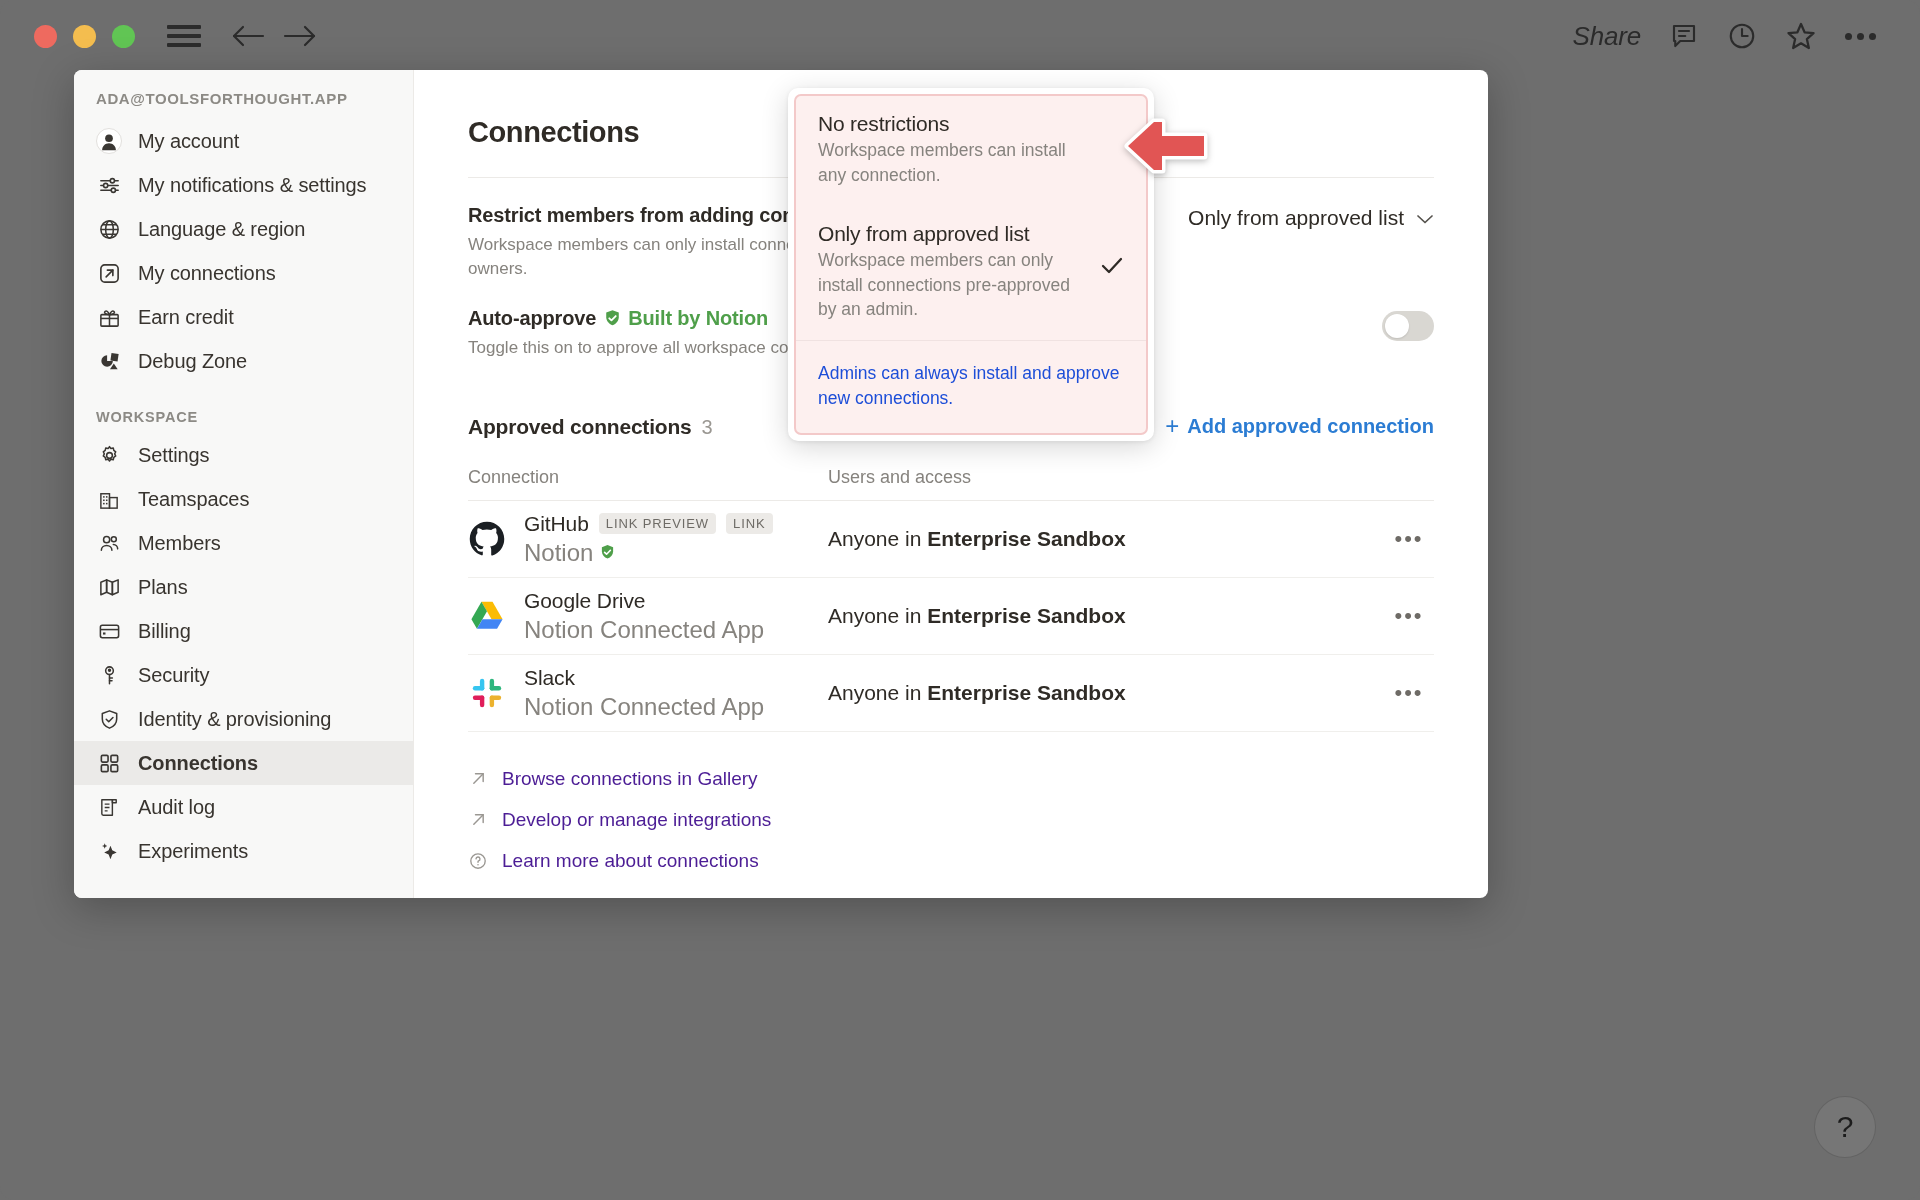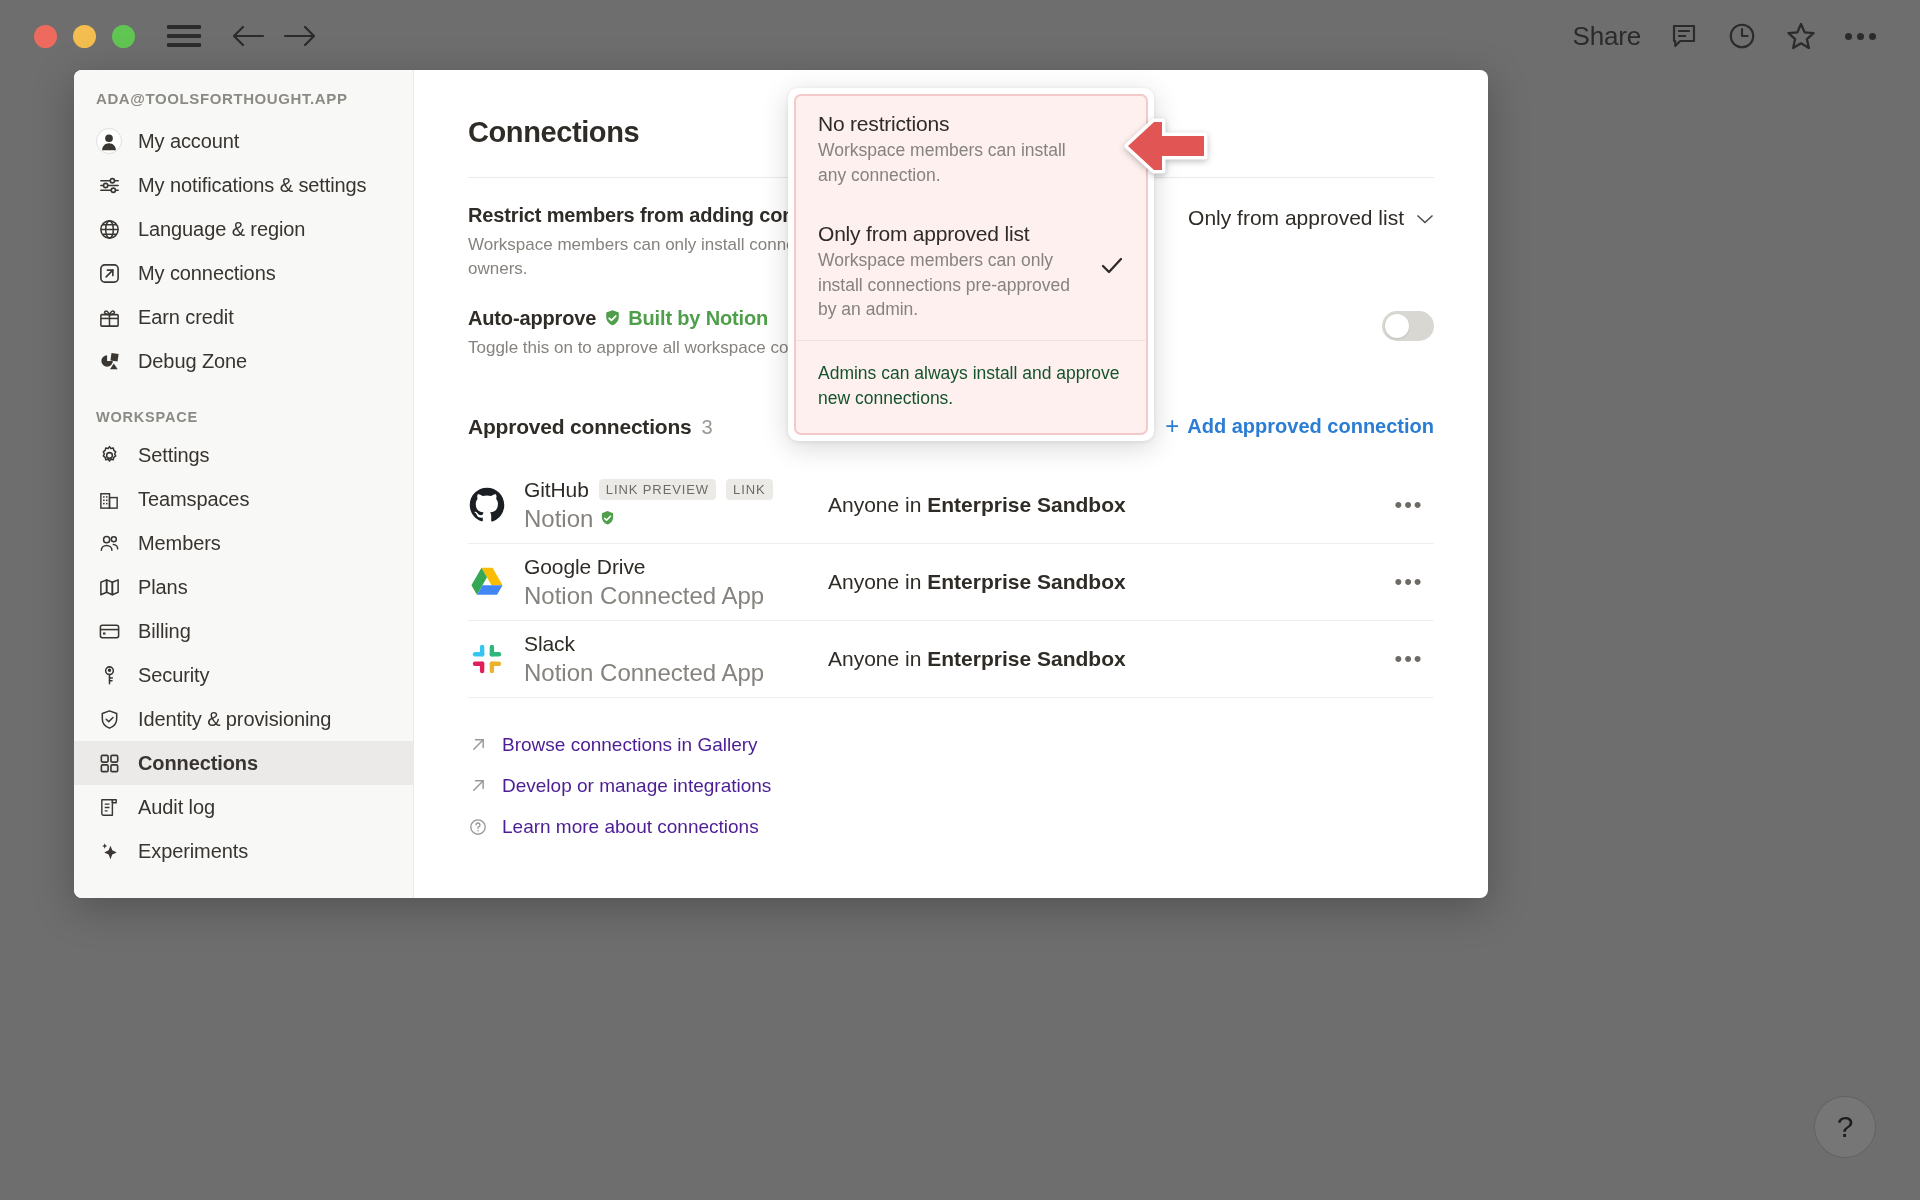--- a/index.html
+++ b/index.html
@@ -29,20 +29,21 @@
   }
 
   .titlebar {
     position: absolute;
     left: 0; top: 0;
     width: 1920px;
     height: 72px;
     display: flex;
     align-items: center;
     padding: 8px 34px;
+    font-style: italic;
   }
 
   .traffic-lights {
     display: flex;
     align-items: center;
     gap: 16px;
     margin-left: 0px;
   }
   .tl-dot { width: 23px; height: 23px; border-radius: 50%; }
   .tl-red { background: #ee6a5f; }
@@ -390,21 +391,21 @@
     width: 26px;
     display: flex;
     align-items: center;
     padding-top: 34px;
     flex-shrink: 0;
   }
   .dd-sep { height: 1px; background: #f0e2e1; }
   .dd-note {
     padding: 20px 22px 22px 22px;
     font-size: 17.5px;
-    color: #14532d;
+    color: #1d4ed8;
     line-height: 1.42;
   }
 
   
   .anno-arrow {
     position: absolute;
     left: 1122px;
     top: 118px;
     width: 88px;
     height: 56px;
@@ -735,20 +736,24 @@
       <div class="approved-header">
         <span class="approved-title">Approved connections</span>
         <span class="approved-count">3</span>
         <span class="add-link">
           <span class="plus">+</span>
           <span>Add approved connection</span>
         </span>
       </div>
 
       <div class="conn-table">
+        <div class="conn-head">
+          <div class="col-conn">Connection</div>
+          <div class="col-users">Users and access</div>
+        </div>
 
         <div class="conn-row">
           <div class="conn-cell">
             <span class="conn-logo">
               <svg width="36" height="36" viewBox="0 0 24 24" fill="#1b1f23">
                 <path d="M12 .5C5.6.5.5 5.6.5 12c0 5.1 3.3 9.4 7.9 10.9.6.1.8-.25.8-.55v-2c-3.2.7-3.9-1.5-3.9-1.5-.5-1.3-1.3-1.7-1.3-1.7-1-.7.1-.7.1-.7 1.1.1 1.7 1.1 1.7 1.1 1 1.7 2.7 1.2 3.3.9.1-.7.4-1.2.7-1.5-2.6-.3-5.3-1.3-5.3-5.8 0-1.3.5-2.3 1.2-3.2-.1-.3-.5-1.5.1-3.1 0 0 1-.3 3.2 1.2a11 11 0 0 1 5.8 0c2.2-1.5 3.2-1.2 3.2-1.2.6 1.6.2 2.8.1 3.1.8.9 1.2 1.9 1.2 3.2 0 4.5-2.7 5.5-5.3 5.8.4.4.8 1.1.8 2.2v3.3c0 .3.2.66.8.55A11.5 11.5 0 0 0 23.5 12C23.5 5.6 18.4.5 12 .5z"></path>
               </svg>
             </span>
             <span>
               <span class="conn-name-line">

